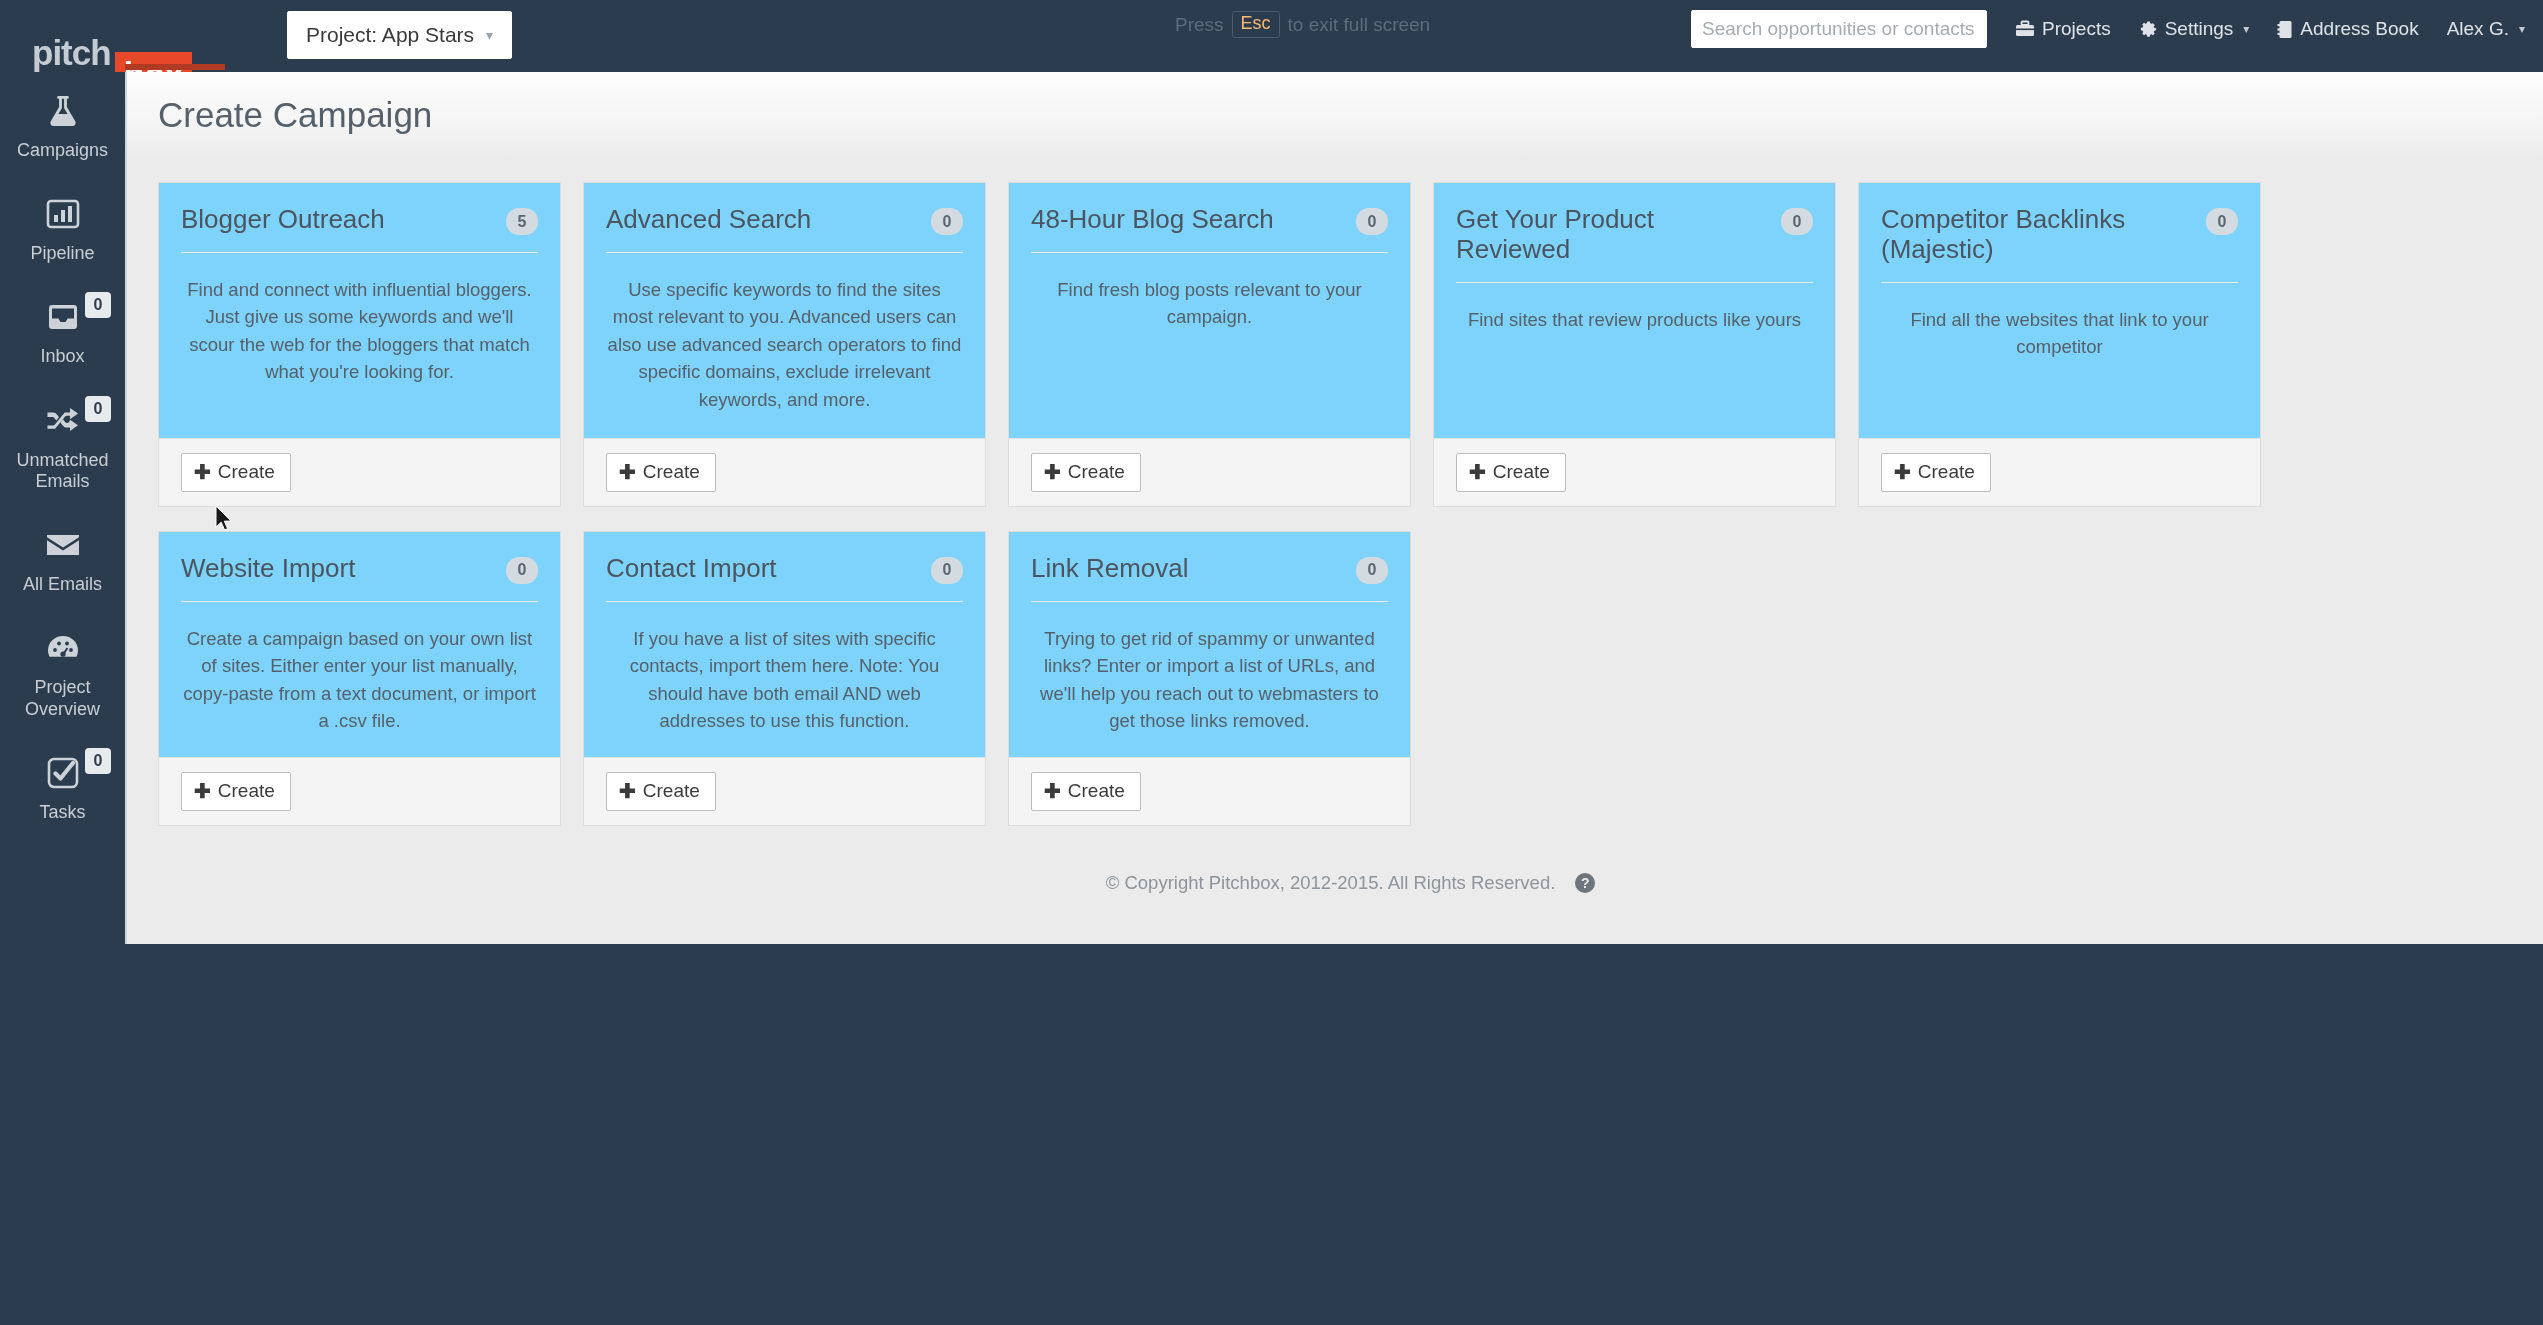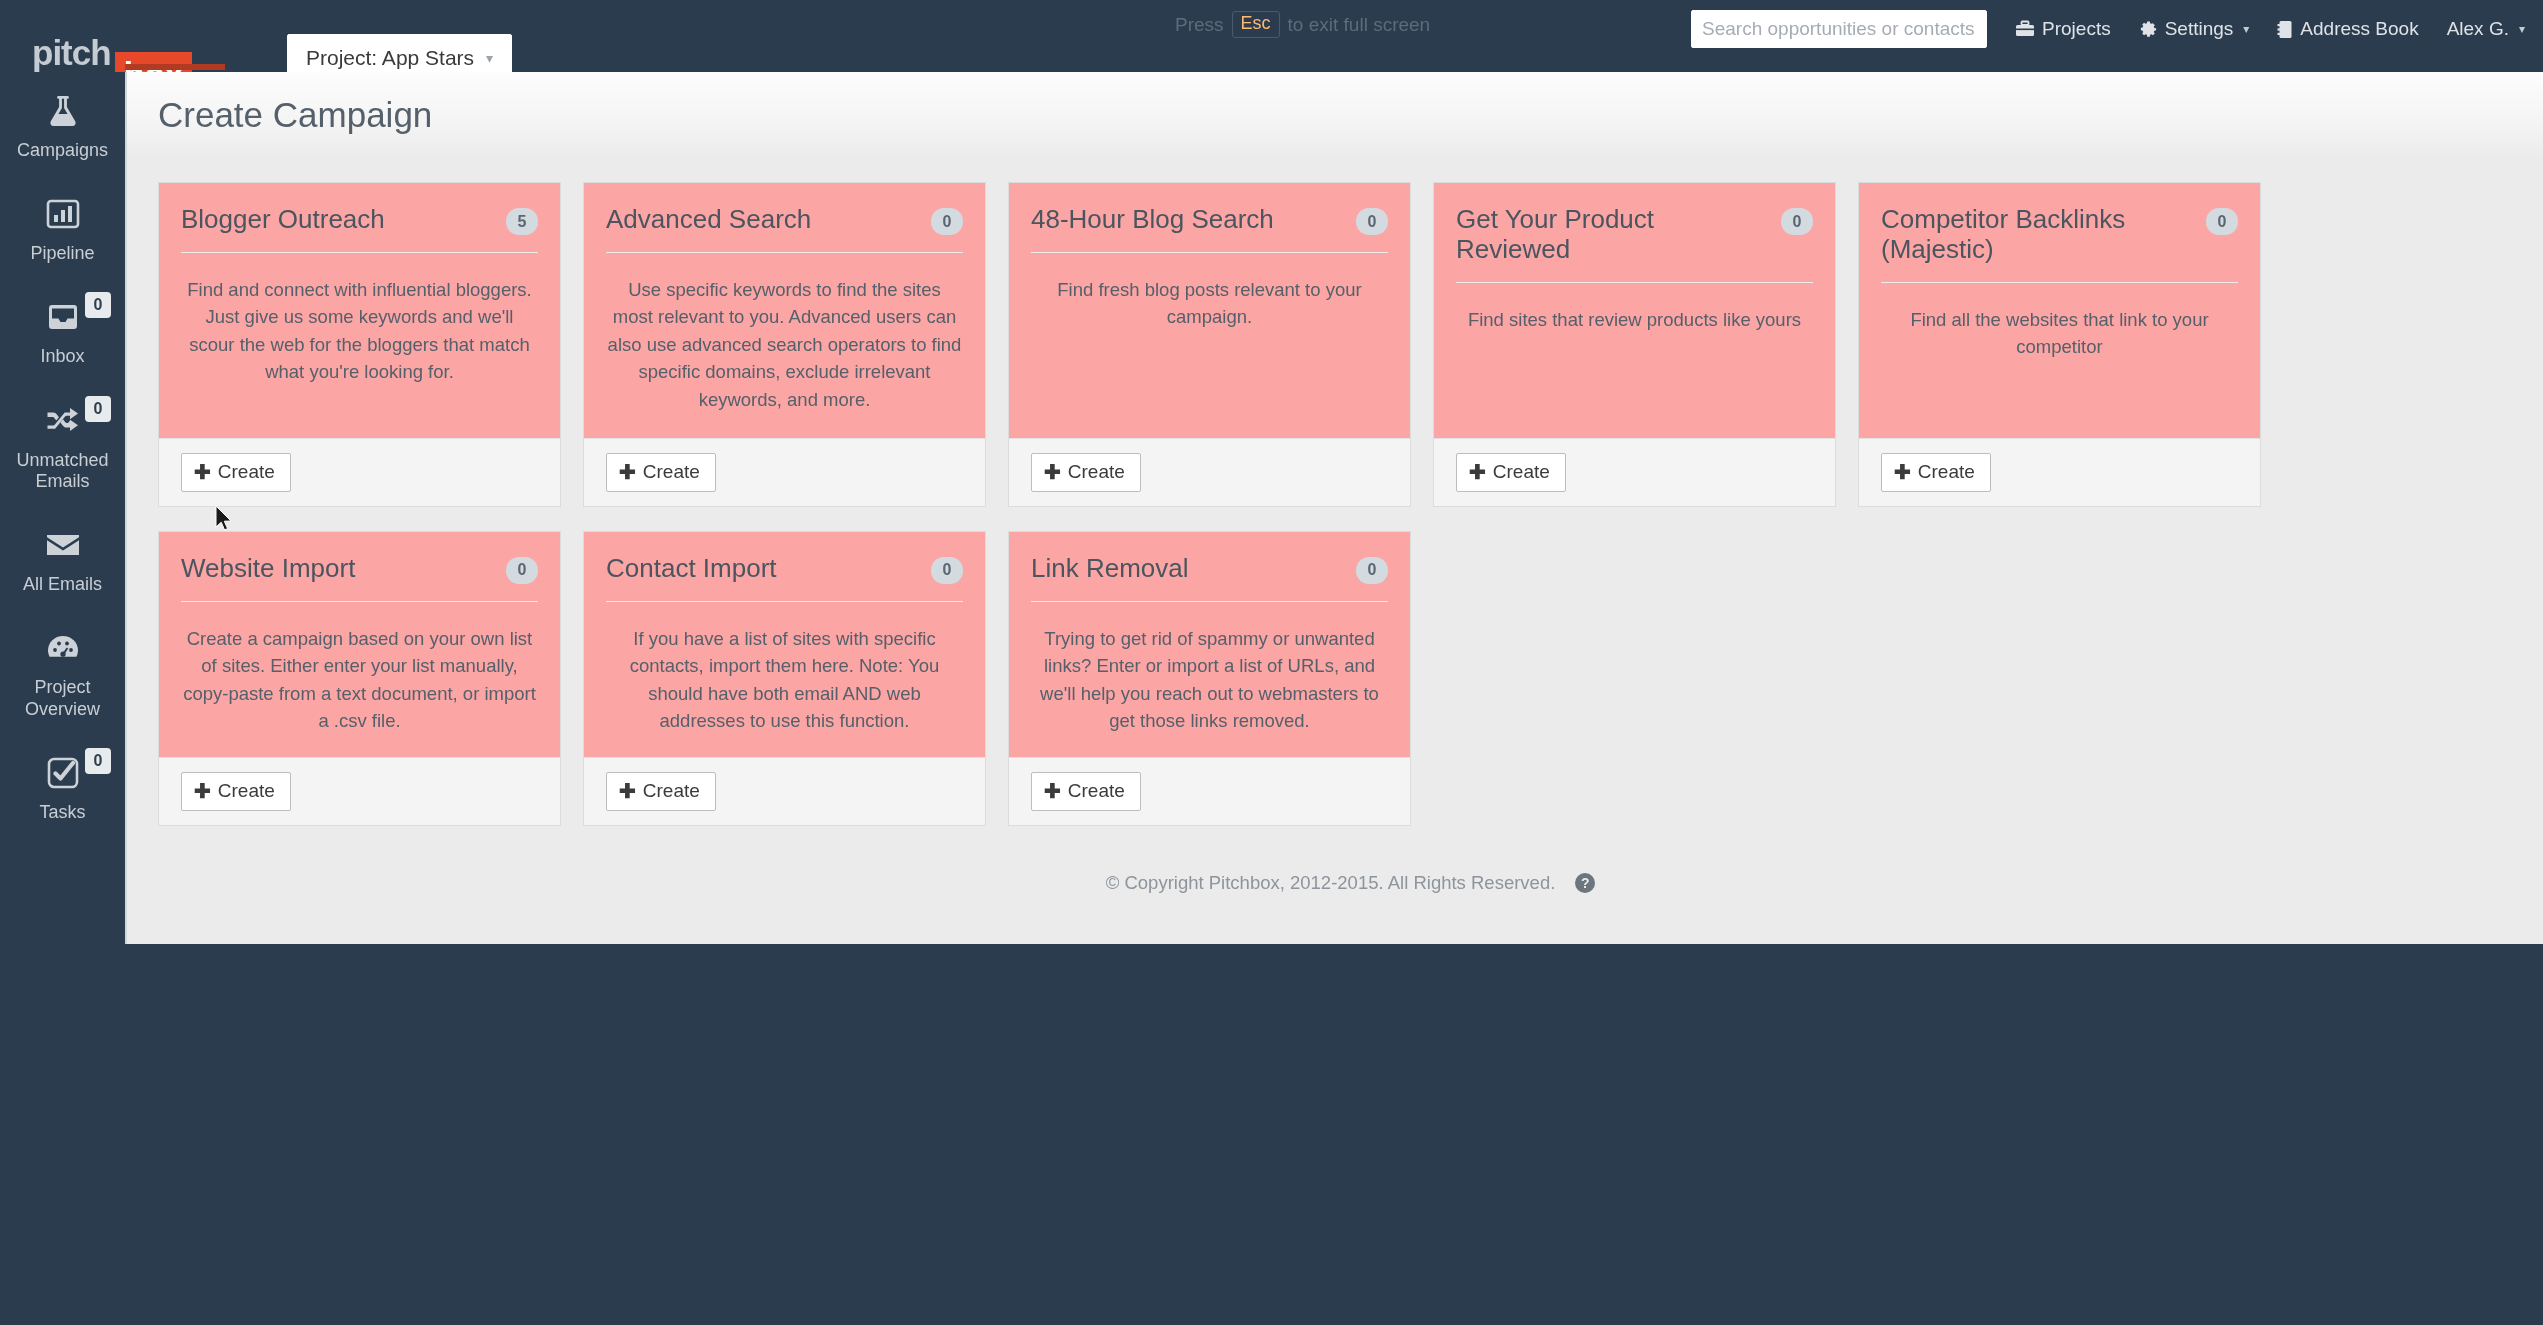--- a/index.html
+++ b/index.html
@@ -36,21 +36,20 @@
 
   .project-btn {
     position: absolute; left: 287px; top: 11px;
     height: 48px; min-width: 215px;
     background: #ffffff; border: 1px solid #ffffff;
     border-radius: 2px;
     display: flex; align-items: center; justify-content: space-between;
     padding: 0 18px;
     font-size: 21px; color: #3a3a3a;
     cursor: pointer;
-    margin-top: 23px;
   }
   .project-btn .caret {
     margin-left: 12px; color: #9aa3ab; font-size: 14px;
   }
 
   .fullscreen-hint {
     position: absolute; left: 1175px; top: 11px;
     display: flex; align-items: center; gap: 8px;
     font-size: 19px; color: #5d6c7c;
     user-select: none;
@@ -125,21 +124,21 @@
     font-size: 35px; color: #55606b; font-weight: 400;
   }
 
   .cards {
     display: flex; flex-wrap: wrap;
     padding: 24px 0 0 31px;
     gap: 0;
   }
   .card {
     width: 403px; margin-right: 22px; margin-bottom: 24px;
-    background: #fca5a5;
+    background: #7dd3fc;
     border: 1px solid #dcdcdc;
     display: flex; flex-direction: column;
   }
   .card-head {
     padding: 22px 22px 0 22px;
     display: flex; align-items: flex-start; justify-content: space-between;
     gap: 8px;
   }
   .card-title {
     font-size: 26px; color: #4a555f; font-weight: 400; line-height: 1.15;

